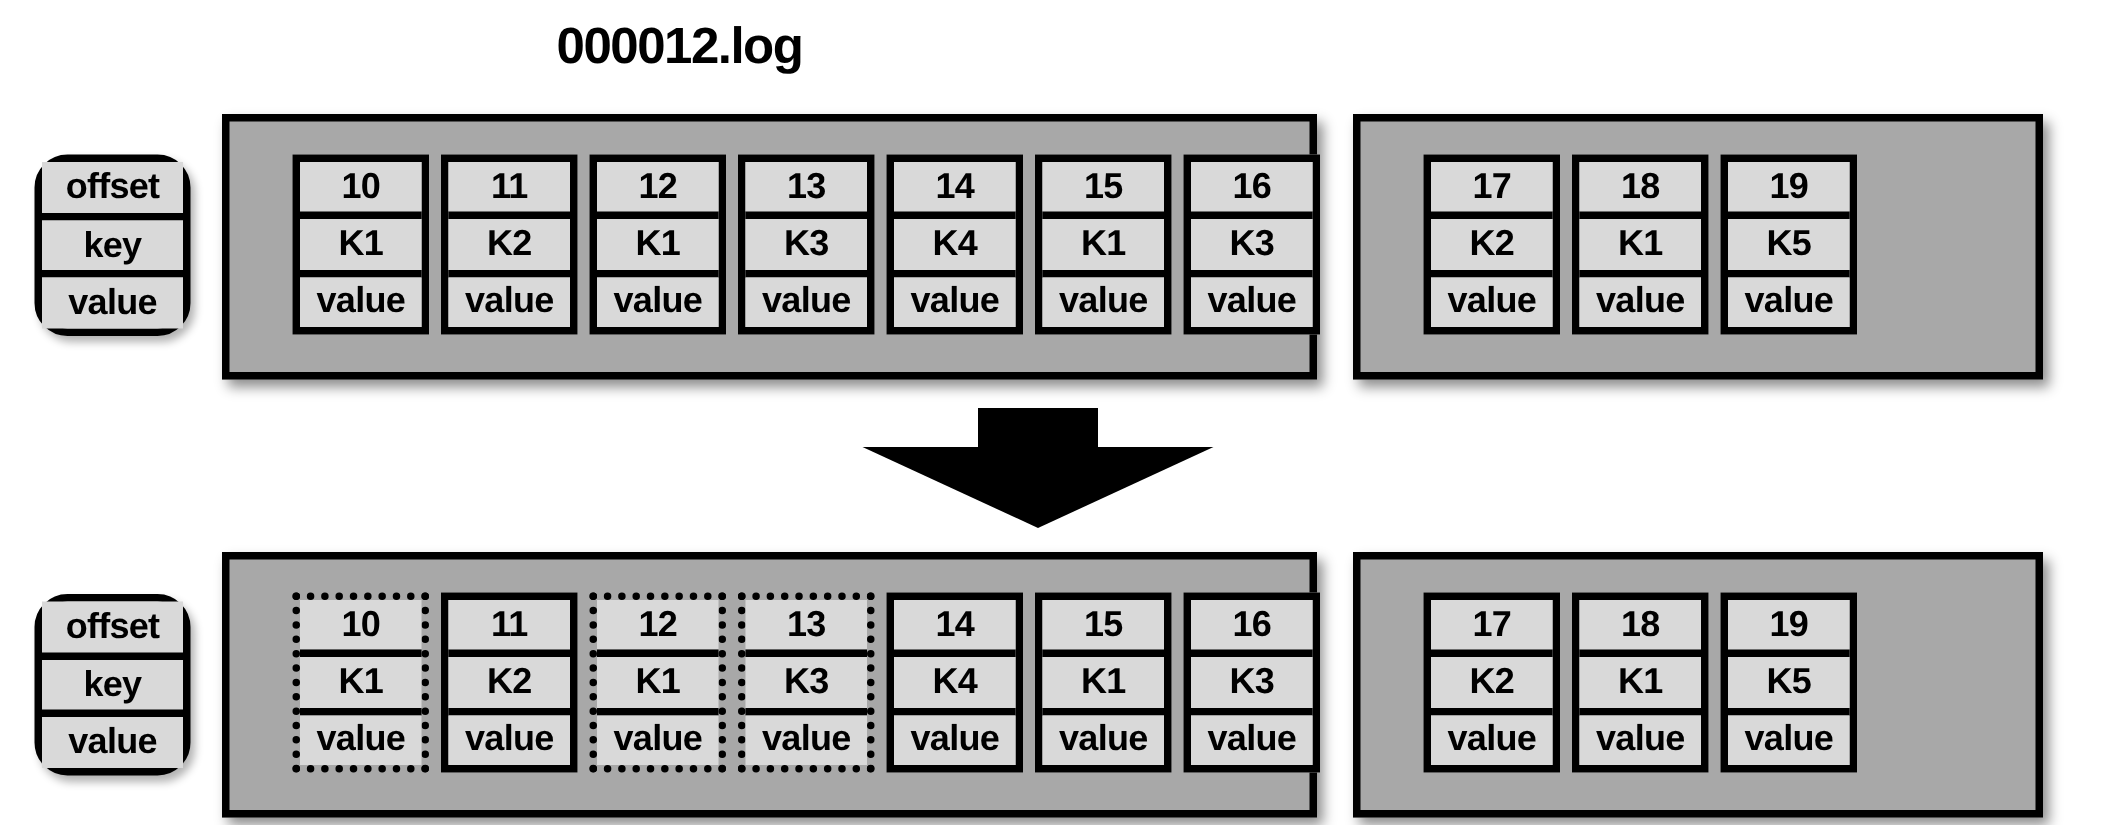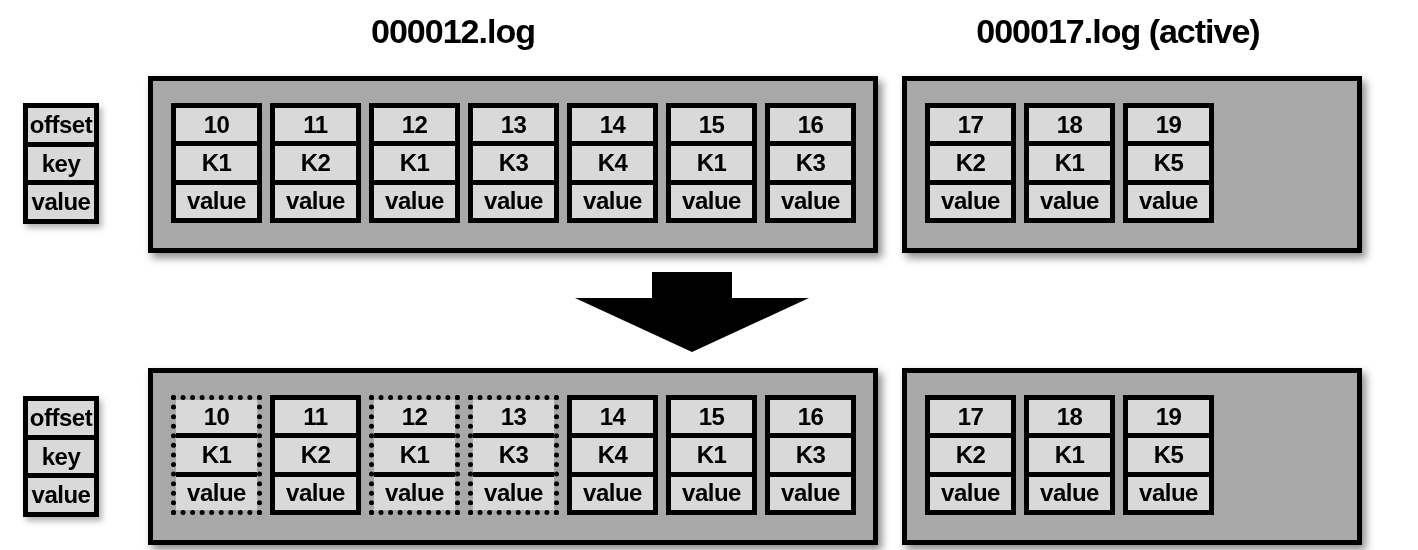--- a/index.html
+++ b/index.html
@@ -24,20 +24,21 @@
     color: #000;
     white-space: nowrap;
     line-height: 1.1;
   }
   .logbox {
     position: absolute;
     box-sizing: border-box;
     border: 5px solid var(--line, #000);
     background: var(--box, #a8a8a8);
     box-shadow: 4px 5px 8px rgba(0,0,0,0.45);
+    padding-left: 24px;
   }
   .records {
     display: flex;
     flex-direction: row;
     gap: 8px;
     padding: 22px 18px;
     align-items: flex-start;
   }
   .record {
     box-sizing: border-box;
@@ -65,24 +66,25 @@
     color: #000;
     overflow: hidden;
     white-space: nowrap;
   }
   .record .sep {
     flex: 0 0 5px;
     height: 5px;
     background: var(--line, #000);
   }
   .legend {
-    width: 76px;
+    width: 104px;
     height: 121px;
     position: absolute;
     box-shadow: 3px 4px 6px rgba(0,0,0,0.3);
+    border-radius: 22px;
   }
   
   #title-log1   { left: 453px;  top: 13px; }
   #title-log2   { left: 1118px; top: 13px; }
   #legend-before { left: 23px; top: 103px; }
   #legend-after  { left: 23px; top: 396px; }
   #box-before-main   { left: 148px; top: 76px;  width: 730px; height: 177px; }
   #box-before-active { left: 902px; top: 76px;  width: 460px; height: 177px; }
   #box-after-main    { left: 148px; top: 368px; width: 730px; height: 177px; }
   #box-after-active  { left: 902px; top: 368px; width: 460px; height: 177px; }
@@ -113,21 +115,20 @@
     border-top: 54px solid var(--line, #000);
   }
 </style>
 </head>
 <body>
 
 <div class="canvas">
 
   <div class="title" id="title-log1">000012.log</div>
 
-  <div class="title" id="title-log2">000017.log (active)</div>
 
   <div class="record legend" id="legend-before">
     <div class="cell">offset</div>
     <div class="sep"></div>
     <div class="cell">key</div>
     <div class="sep"></div>
     <div class="cell">value</div>
   </div>
 
   <div class="logbox" id="box-before-main">

